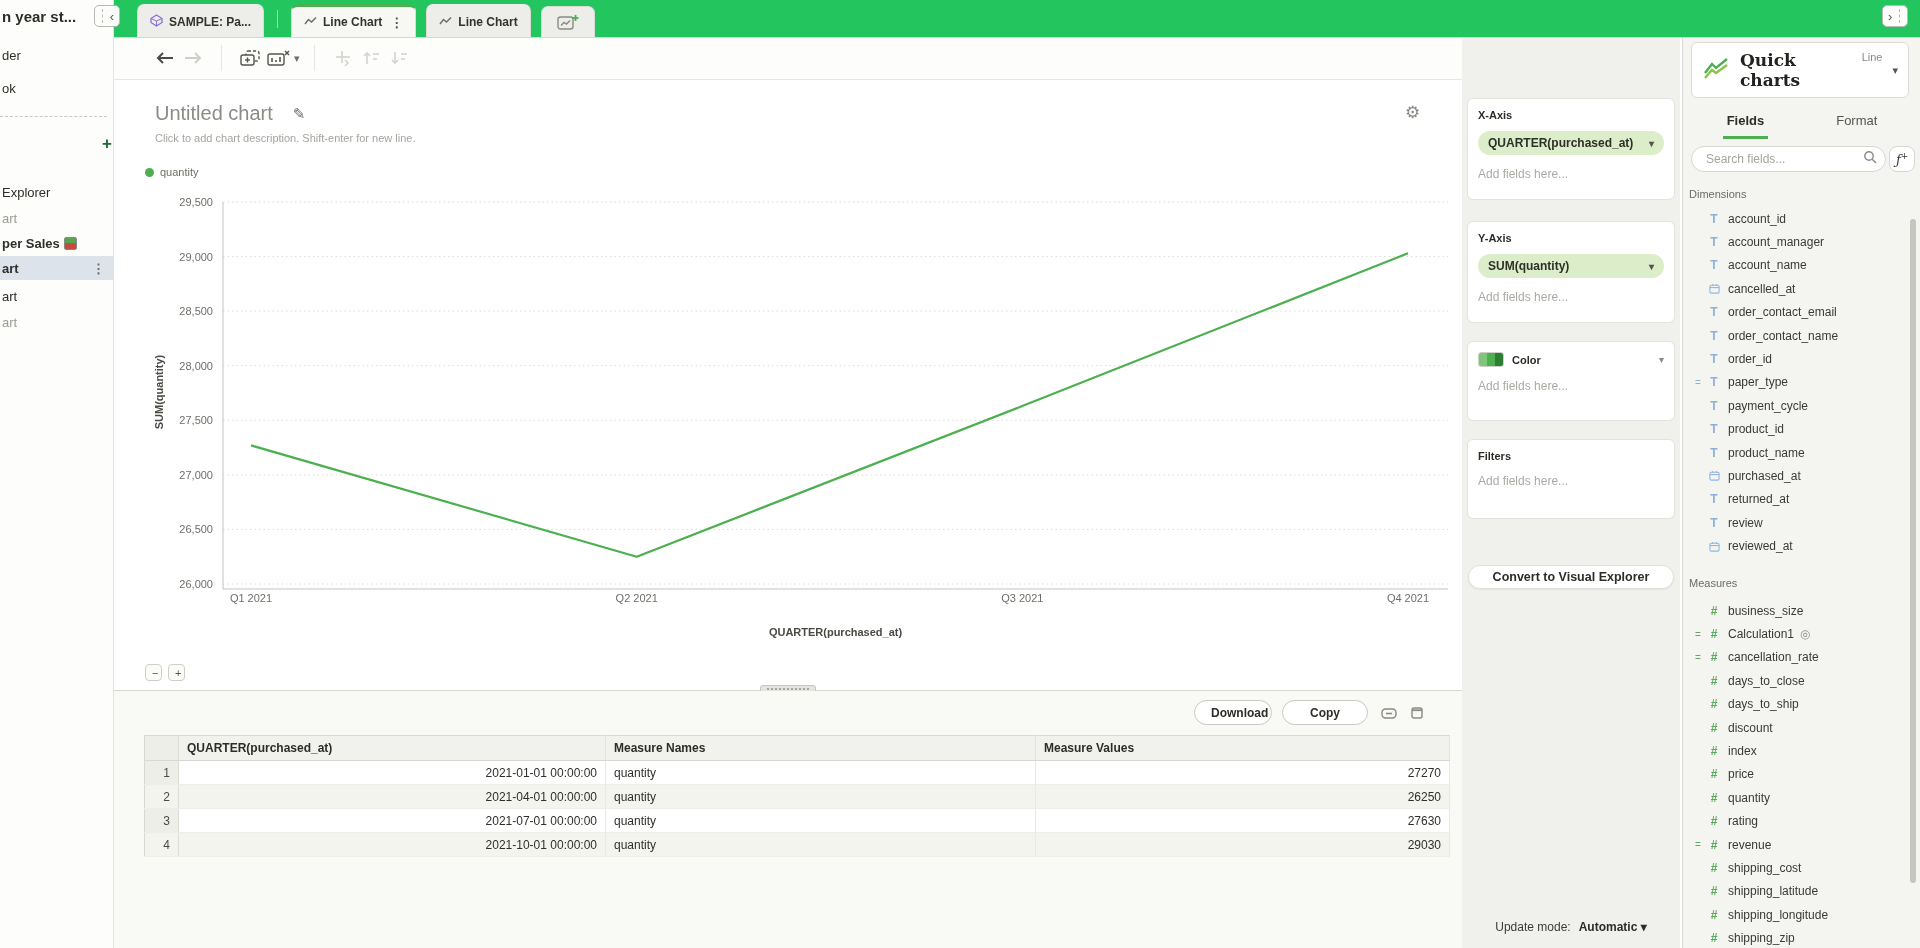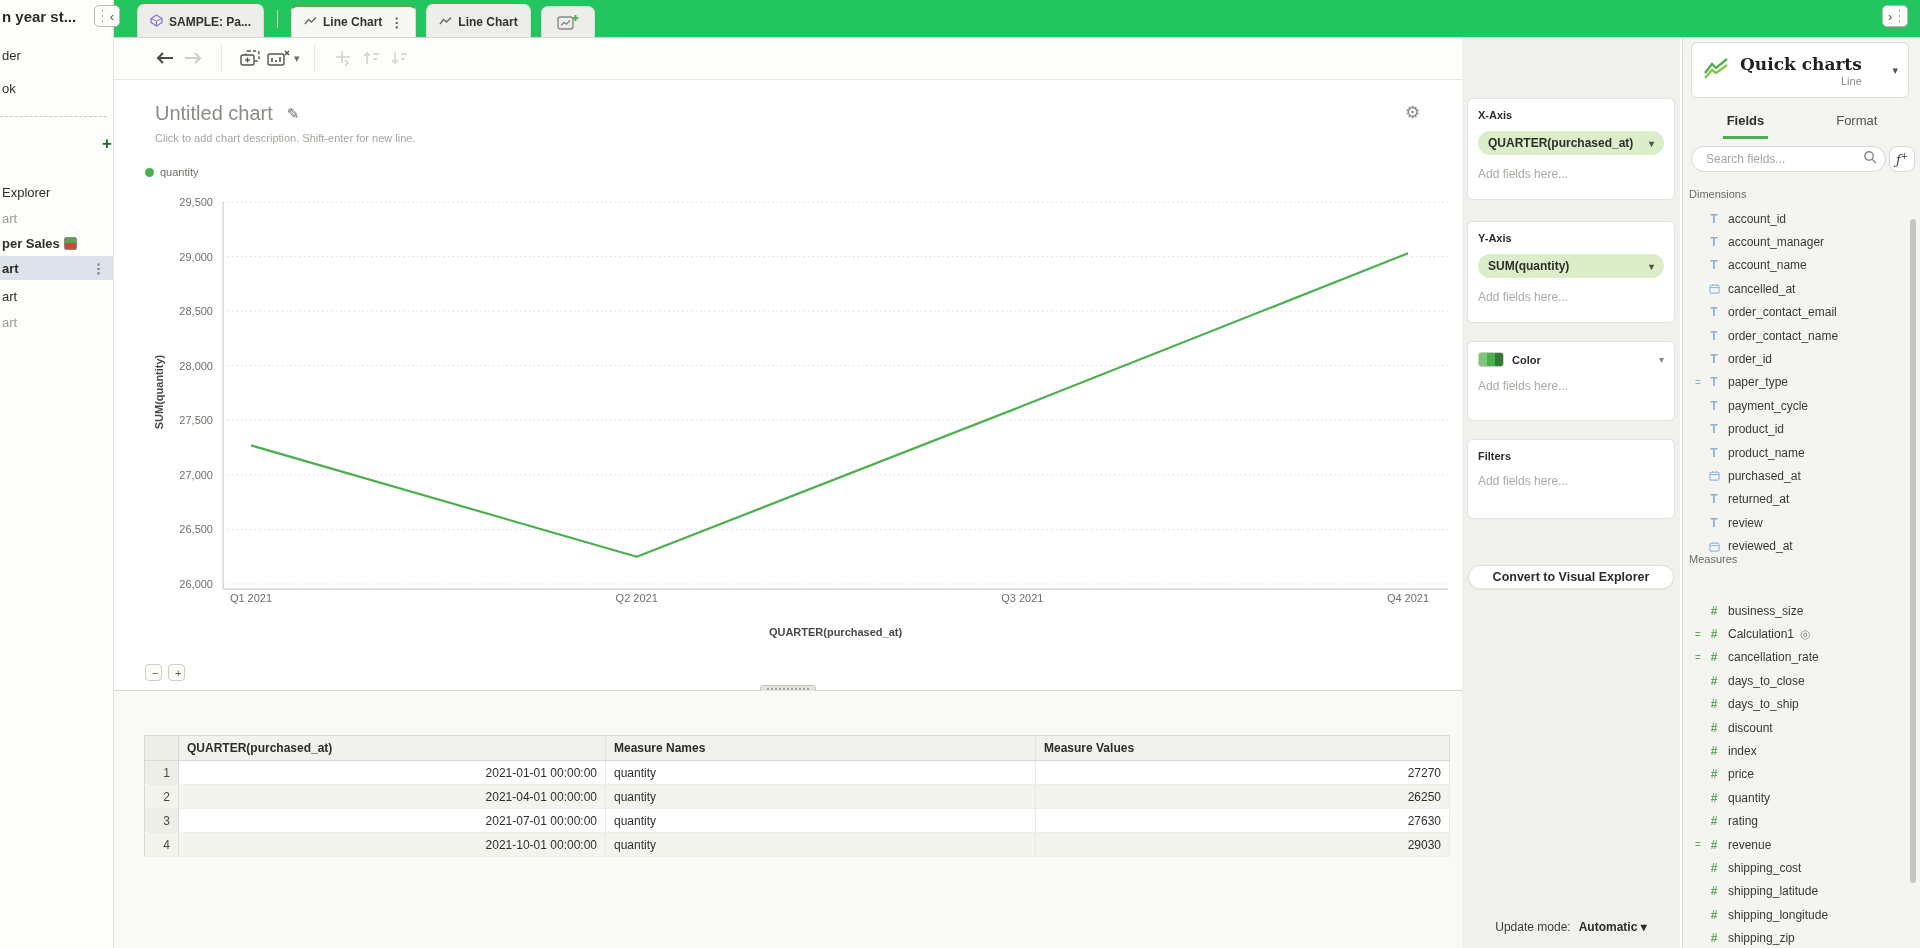--- a/index.html
+++ b/index.html
@@ -32,21 +32,21 @@
   .expand-btn::before{content:"";position:absolute;right:7px;top:3px;bottom:3px;border-left:1px dashed #b9b9b3;}
   
   .main{position:absolute;left:113px;top:37px;width:1349px;height:911px;background:#fff;}
   .toolbar{position:absolute;left:0;right:0;top:0;height:43px;background:#fdfdfb;border-bottom:1px solid #e7e7e2;display:flex;align-items:center;padding-left:38px;box-sizing:border-box;}
   .tb-ic{display:flex;align-items:center;justify-content:center;width:28px;height:28px;cursor:pointer;}
   .tb-ic.disabled{cursor:default;}
   .tb-sep{width:1px;height:26px;background:#e7e7e2;margin:0 14px;}
   .tb-caret{color:#6f6f69;font-size:11px;margin-left:2px;cursor:pointer;}
   
   .canvas{position:absolute;left:0;top:43px;width:1349px;height:610px;background:#fff;}
-  .chart-title-row{position:absolute;left:42px;top:22px;display:flex;align-items:center;gap:14px;}
+  .chart-title-row{position:absolute;left:42px;top:22px;display:flex;align-items:center;gap:20px;}
   .chart-title{font-size:20px;color:#8c8c86;cursor:text;}
   .pencil{font-size:15px;color:#6a6a64;cursor:pointer;}
   .chart-desc{position:absolute;left:42px;top:52px;font-size:11px;color:#a5a59f;cursor:text;}
   .gear{position:absolute;left:1292px;top:22px;font-size:17px;color:#8a8a84;cursor:pointer;}
   .legend{position:absolute;left:32px;top:86px;display:flex;align-items:center;gap:6px;font-size:11px;color:#6e6e68;cursor:pointer;}
   .legend-dot{width:9px;height:9px;border-radius:50%;}
   #plot{position:absolute;left:52px;top:110px;}
   .grid{stroke:#dcdcd7;stroke-width:1;stroke-dasharray:1.5,3;}
   .axis{stroke:#c3c3be;stroke-width:1;}
   .ytick,.xtick{font-size:11px;fill:#6e6e68;font-family:"Liberation Sans",sans-serif;}
@@ -78,21 +78,21 @@
   .add-fields{margin-top:12px;font-size:12px;color:#aaaaa4;cursor:pointer;}
   .color-head{display:flex;align-items:center;gap:8px;}
   .swatch{width:24px;height:13px;border-radius:3px;border:1px solid #cfcfc9;background:linear-gradient(90deg,#7ec77a 0 33%,#4caf50 33% 66%,#2e7d32 66% 100%);}
   .collapse-caret{margin-left:auto;color:#8a8a84;font-size:10px;cursor:pointer;}
   .convert-btn{position:absolute;left:6px;right:6px;top:528px;height:24px;background:#fff;border:1px solid #e0e0db;border-radius:13px;font-weight:bold;font-size:12.5px;color:#2d2d28;cursor:pointer;box-shadow:0 1px 2px rgba(0,0,0,.06);}
   .update-row{position:absolute;left:0;right:0;bottom:14px;display:flex;justify-content:center;align-items:center;gap:8px;font-size:12px;color:#3c3c36;}
   .update-val{font-weight:bold;color:#2d2d28;cursor:pointer;}
   
   .fields{position:absolute;left:1682px;top:37px;width:238px;height:911px;background:#f4f5f1;border-left:1px solid #d9dad5;box-sizing:border-box;}
   .qc-card{position:absolute;left:8px;top:5px;width:218px;height:56px;background:#fff;border:1px solid #dcdcd7;border-radius:6px;display:flex;align-items:center;padding:0 10px;box-sizing:border-box;gap:10px;cursor:pointer;}
-  .qc-text{display:flex;flex-direction:column;align-items:flex-end;}
+  .qc-text{display:flex;flex-direction:row;}
   .qc-title{font-family:"DejaVu Serif",serif;font-weight:bold;font-size:17px;color:#22221e;}
   .qc-sub{font-size:11px;color:#8a8a84;margin-top:1px;}
   .qc-caret{margin-left:auto;color:#55554f;font-size:11px;}
   .f-tabs{position:absolute;left:0;top:70px;width:238px;display:flex;justify-content:center;gap:64px;font-size:13px;}
   .f-tab{padding:6px 4px 8px;color:#55554f;cursor:pointer;border-bottom:3px solid transparent;}
   .f-tab.active{font-weight:bold;color:#2d2d28;border-bottom:3px solid #4caf50;}
   .search-row{position:absolute;left:8px;top:109px;width:222px;display:flex;align-items:center;gap:3px;}
   .search-box{flex:1;height:26px;border:1px solid #d7d7d2;border-radius:14px;background:#fff;display:flex;align-items:center;padding:0 8px 0 12px;box-sizing:border-box;}
   .search-box input{border:none;outline:none;flex:1;font-size:12px;color:#3a3a35;background:transparent;font-family:"Liberation Sans",sans-serif;}
   .search-box input::placeholder{color:#a5a59f;}
@@ -283,20 +283,36 @@
     <div class="y-axis-title">SUM(quantity)</div>
     <button class="zoom-btn" style="left:32px;top:584px">−</button>
     <button class="zoom-btn" style="left:55px;top:584px">+</button>
   </section>
 
   <div class="splitter">
       <div class="grip"></div>
     </div>
 
   <section class="datasheet">
+    <div class="sheet-btns">
+      <button class="sheet-btn" style="left:1081px;width:78px">Download</button>
+      <button class="sheet-btn" style="left:1169px;width:86px">Copy</button>
+      <span class="win-ic" style="left:1266px">
+          <svg width="16" height="11" viewBox="0 0 16 11">
+            <rect x="1" y="1" width="14" height="9" rx="3.5" fill="none" stroke="#8a8a84" stroke-width="1.4"></rect>
+            <line x1="5" y1="5.5" x2="11" y2="5.5" stroke="#8a8a84" stroke-width="1.6"></line>
+          </svg>
+        </span>
+      <span class="win-ic" style="left:1294px">
+          <svg width="12" height="12" viewBox="0 0 12 12">
+            <rect x="1" y="1" width="10" height="10" rx="2" fill="none" stroke="#8a8a84" stroke-width="1.4"></rect>
+            <line x1="1" y1="3.2" x2="11" y2="3.2" stroke="#8a8a84" stroke-width="1.8"></line>
+          </svg>
+        </span>
+    </div>
     <table class="data" id="data-table">
         <colgroup>
           <col style="width:34px">
           <col style="width:427px">
           <col style="width:430px">
           <col style="width:414px">
         </colgroup>
         <thead>
           <tr>
             <th class="numcol"></th>
@@ -475,21 +491,21 @@
           <svg width="11" height="11" viewBox="0 0 12 12">
             <rect x="1" y="2.5" width="10" height="8.5" rx="1.5" fill="none" stroke="#90b6e2" stroke-width="1.2"></rect>
             <line x1="1" y1="5" x2="11" y2="5" stroke="#90b6e2" stroke-width="1.2"></line>
             <line x1="4" y1="1" x2="4" y2="3" stroke="#90b6e2" stroke-width="1.2"></line>
             <line x1="8" y1="1" x2="8" y2="3" stroke="#90b6e2" stroke-width="1.2"></line>
           </svg>
         </span>
         <span>reviewed_at</span>
       </div>
     </div>
-  <div class="group-label" style="top:516px">Measures</div>
+  <div class="group-label" style="top:540px">Measures</div>
   <div class="field-list" id="meas-list" style="top:562px">
       <div class="field-row">
         <span class="hicon">#</span>
         <span>business_size</span>
       </div>
       <div class="field-row">
         <span class="eq mea">=</span>
         <span class="hicon">#</span>
         <span>Calculation1</span>
         <span class="geo">◎</span>

